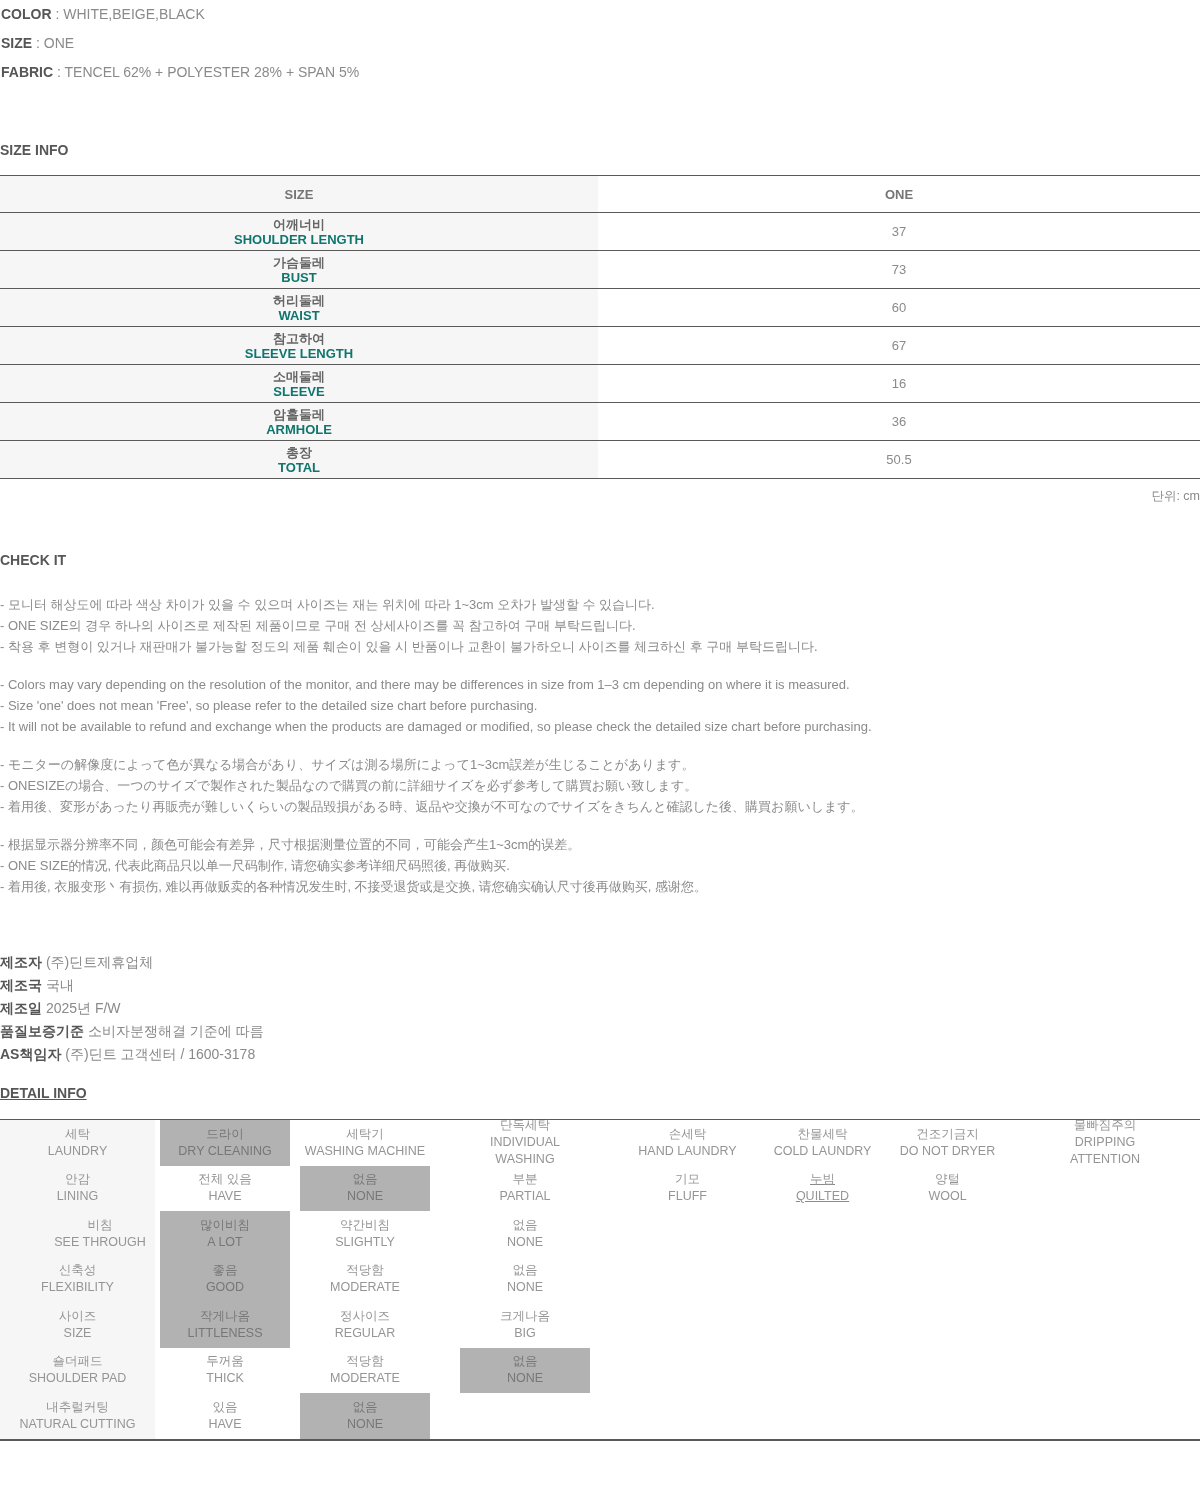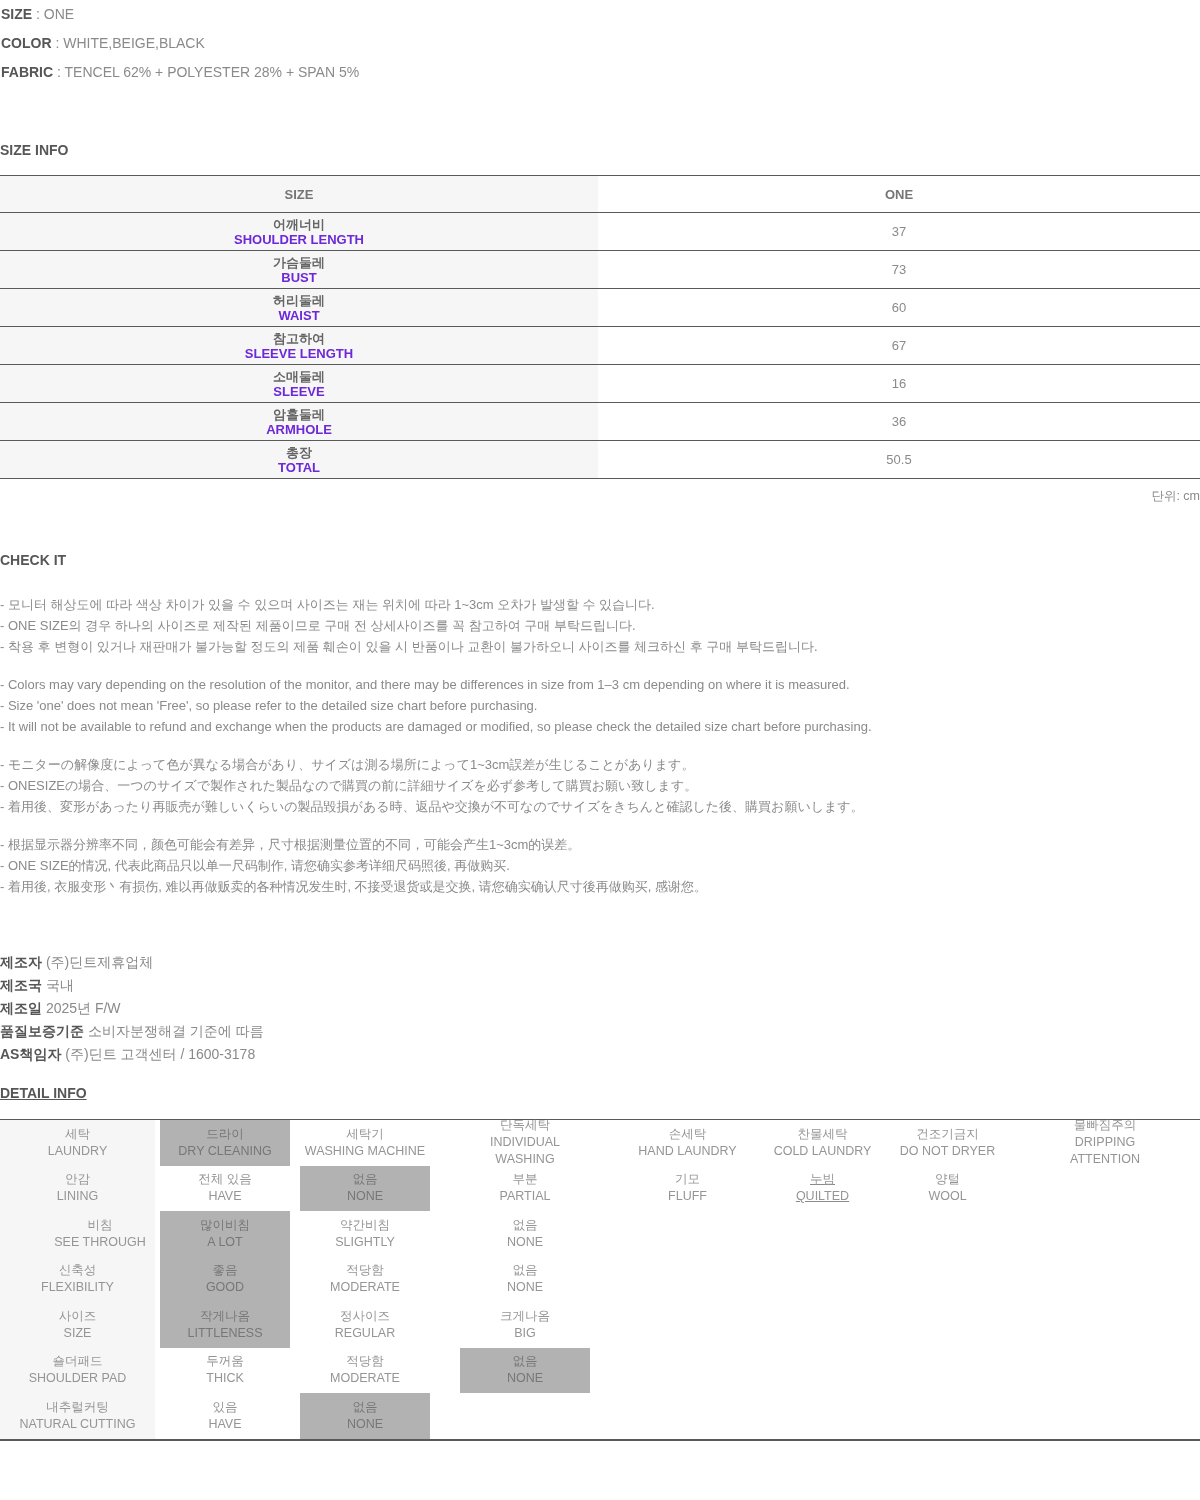--- a/index.html
+++ b/index.html
@@ -26,21 +26,21 @@
   #check-it-heading{margin-top:47px;}
   #detail-info-heading{margin-top:19px;text-decoration:underline;}
   
   .size-table{width:100%;border-collapse:collapse;margin-top:17px;border-top:1px solid var(--border);}
   .size-table tr{border-bottom:1px solid var(--border);}
   .size-table th,.size-table td{text-align:center;vertical-align:middle;padding:0;}
   .size-table .col-size{width:598px;background:var(--label-bg);}
   .size-table thead th{height:37px;font-size:13px;font-weight:700;color:#757575;}
   .size-table tbody tr{height:38px;}
   .size-row-kr{font-size:13px;font-weight:700;color:#666;line-height:15px;}
-  .size-row-en{font-size:13px;font-weight:700;color:#6d28d9;line-height:15px;}
+  .size-row-en{font-size:13px;font-weight:700;color:#0f766e;line-height:15px;}
   .size-value{font-size:13px;color:var(--mid);}
   .unit-note{text-align:right;font-size:12.5px;color:var(--mid);margin-top:9px;}
   
   .check-block{margin:26px 0 0 0;}
   .check-paragraph{margin:0 0 17px 0;}
   .check-line{font-size:13px;line-height:21px;color:var(--mid);}
   
   .manufacturer{margin-top:54px;}
   .info-line{font-size:14px;line-height:23px;color:var(--mid);}
   .info-line b{color:var(--dark);font-weight:700;}
@@ -52,22 +52,22 @@
   .care-label{background:var(--label-bg);}
   .care-opt-slot{display:flex;align-items:stretch;justify-content:center;flex:0 0 auto;}
   .care-opt{display:flex;flex-direction:column;justify-content:center;align-items:center;
             text-align:center;font-size:12.5px;line-height:17px;color:#959595;width:130px;}
   .care-opt.selected{background:var(--highlight);color:#777;}
 </style>
 </head>
 <body>
 
 <div class="top-specs">
+    <p class="spec-line"><b>COLOR</b><span> : </span><span>WHITE,BEIGE,BLACK</span></p>
     <p class="spec-line"><b>SIZE</b><span> : </span><span>ONE</span></p>
-    <p class="spec-line"><b>COLOR</b><span> : </span><span>WHITE,BEIGE,BLACK</span></p>
     <p class="spec-line"><b>FABRIC</b><span> : </span><span>TENCEL 62% + POLYESTER 28% + SPAN 5%</span></p>
   </div>
 
 <h3 class="section-heading" id="size-info-heading">SIZE INFO</h3>
 
 <table class="size-table">
   <thead>
     <tr>
       <th class="col-size">SIZE</th>
       <th class="col-one">ONE</th>

